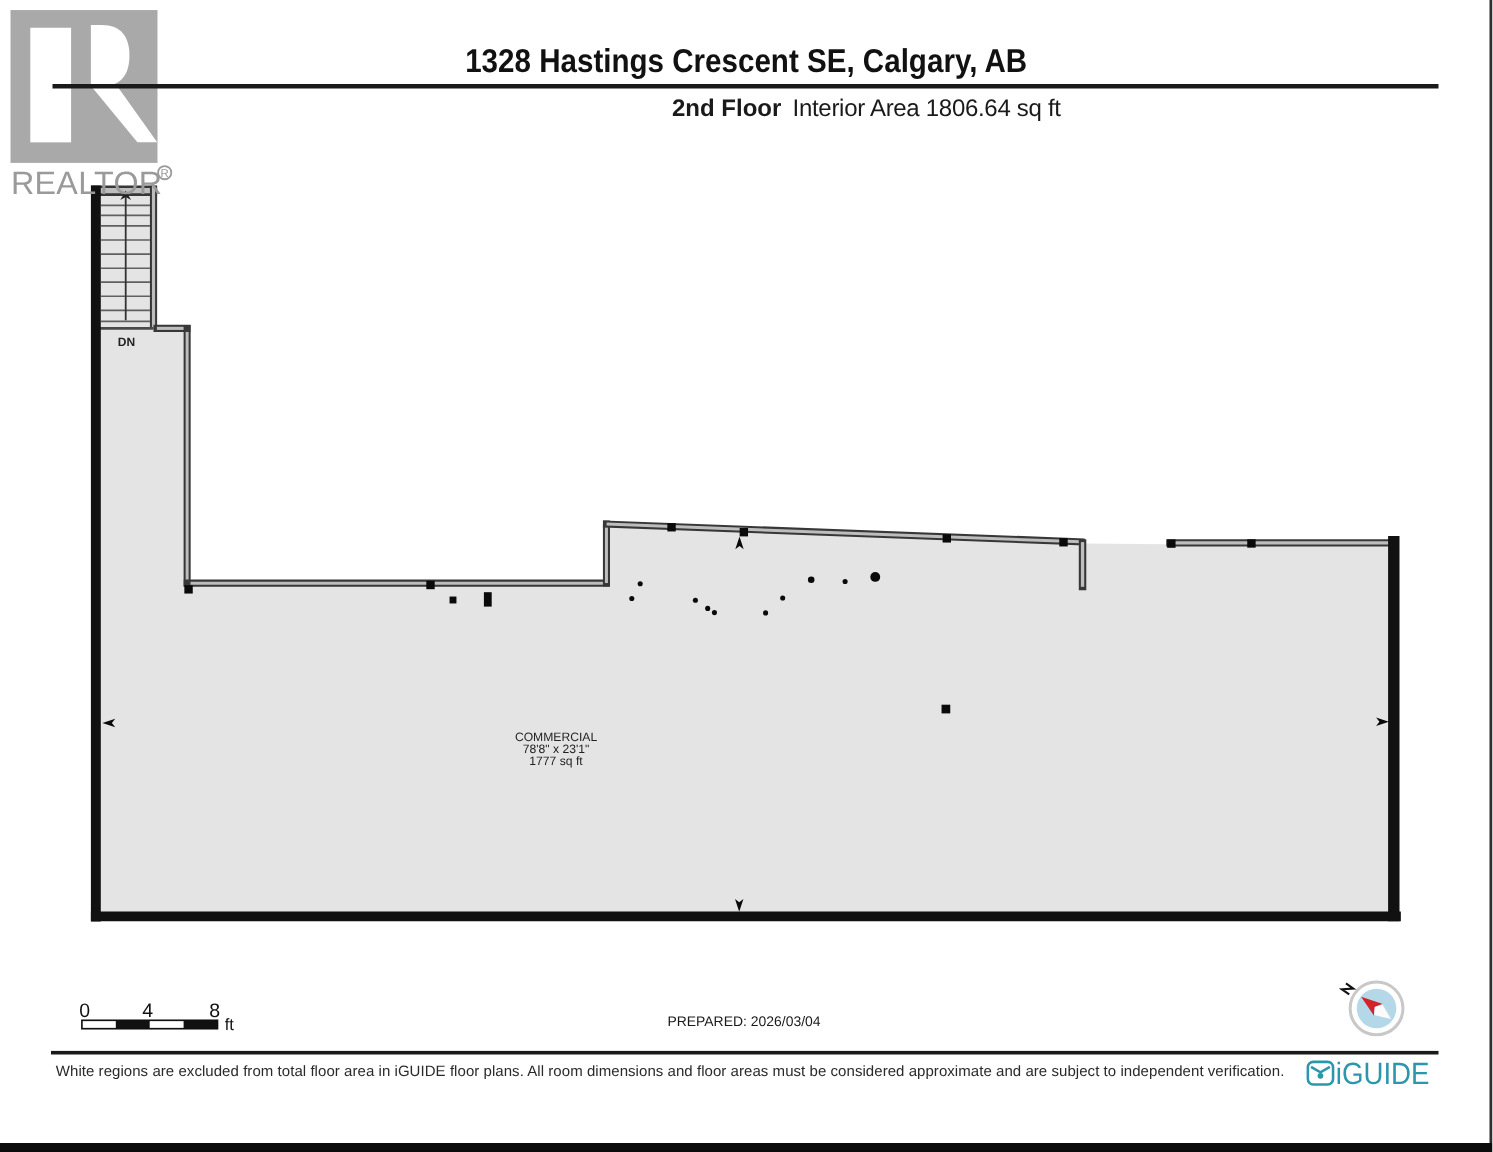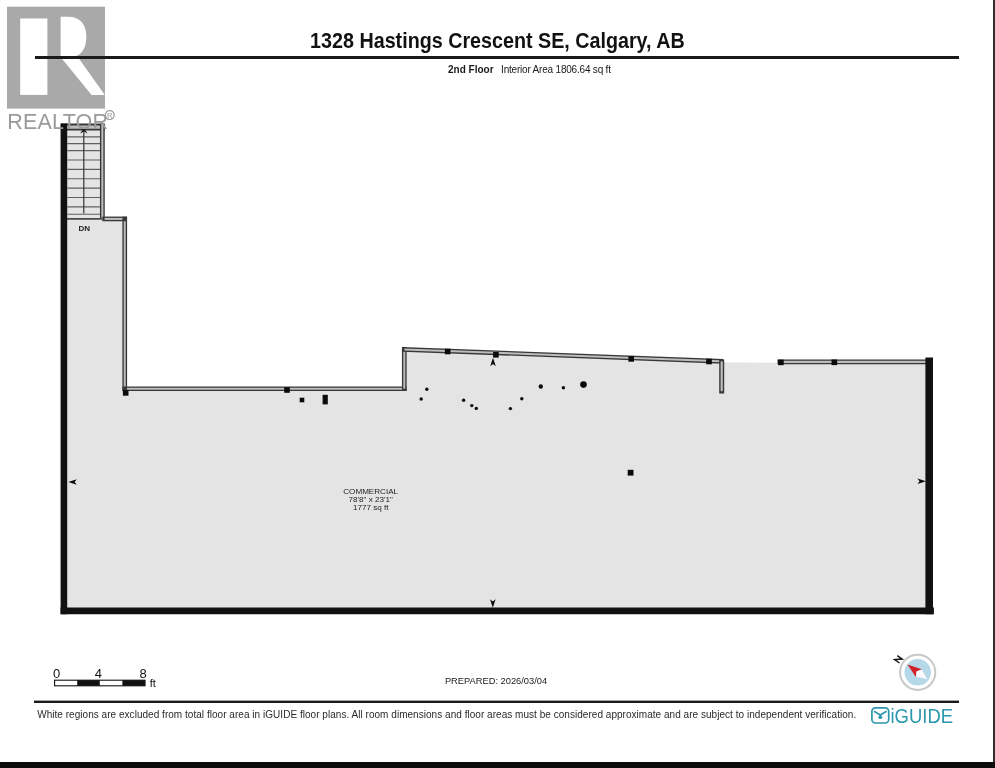--- a/index.html
+++ b/index.html
@@ -7,21 +7,21 @@
        font-family:"Liberation Sans",sans-serif;overflow:hidden;-webkit-font-smoothing:antialiased;}
   .abs{position:absolute;}
 </style>
 </head>
 <body>
 
 <div class="abs" style="left:0;top:28px;width:995px;text-align:center;font-size:22px;font-weight:bold;color:#111;transform:scaleX(0.896);transform-origin:497px 0;">1328 Hastings Crescent SE, Calgary, AB</div>
 
 <div class="abs" style="left:35px;top:56.2px;width:924px;height:2.4px;background:#1a1a1a;z-index:5;"></div>
 
-<div class="abs" style="left:448px;top:63.6px;font-size:10px;color:#1a1a1a;white-space:nowrap;"><b>2nd Floor</b><span style="display:inline-block;width:7.5px;"></span><span style="letter-spacing:-0.2px;">Interior Area 1806.64 sq ft</span></div>
+<div class="abs" style="left:448px;top:63.6px;font-size:16px;color:#1a1a1a;white-space:nowrap;"><b>2nd Floor</b><span style="display:inline-block;width:7.5px;"></span><span style="letter-spacing:-0.2px;">Interior Area 1806.64 sq ft</span></div>
 
 <div class="abs" style="left:993.2px;top:0;width:1.8px;height:761.5px;background:#2f2f2f;"></div>
 
 <svg class="abs" style="left:0;top:0" width="995" height="768" viewBox="0 0 995 768">
 
   <path d="M61,127 L102.4,127 L102.4,219 L124.8,219 L124.8,388.8 L404.3,388.8 L404.3,349.3 L723,360.8 L723,362.3 L777.5,362.8 L777.5,361.8 L930,361.8 L930,611 L61,611 Z" fill="#e4e4e4"></path>
 
   <g>
       <path d="M60.8,127.1 L104.7,127.1" stroke="#373737" stroke-width="7"></path>
      <path d="M60.8,127.1 L104.7,127.1" stroke="#bdbdbd" stroke-width="3.4"></path>

